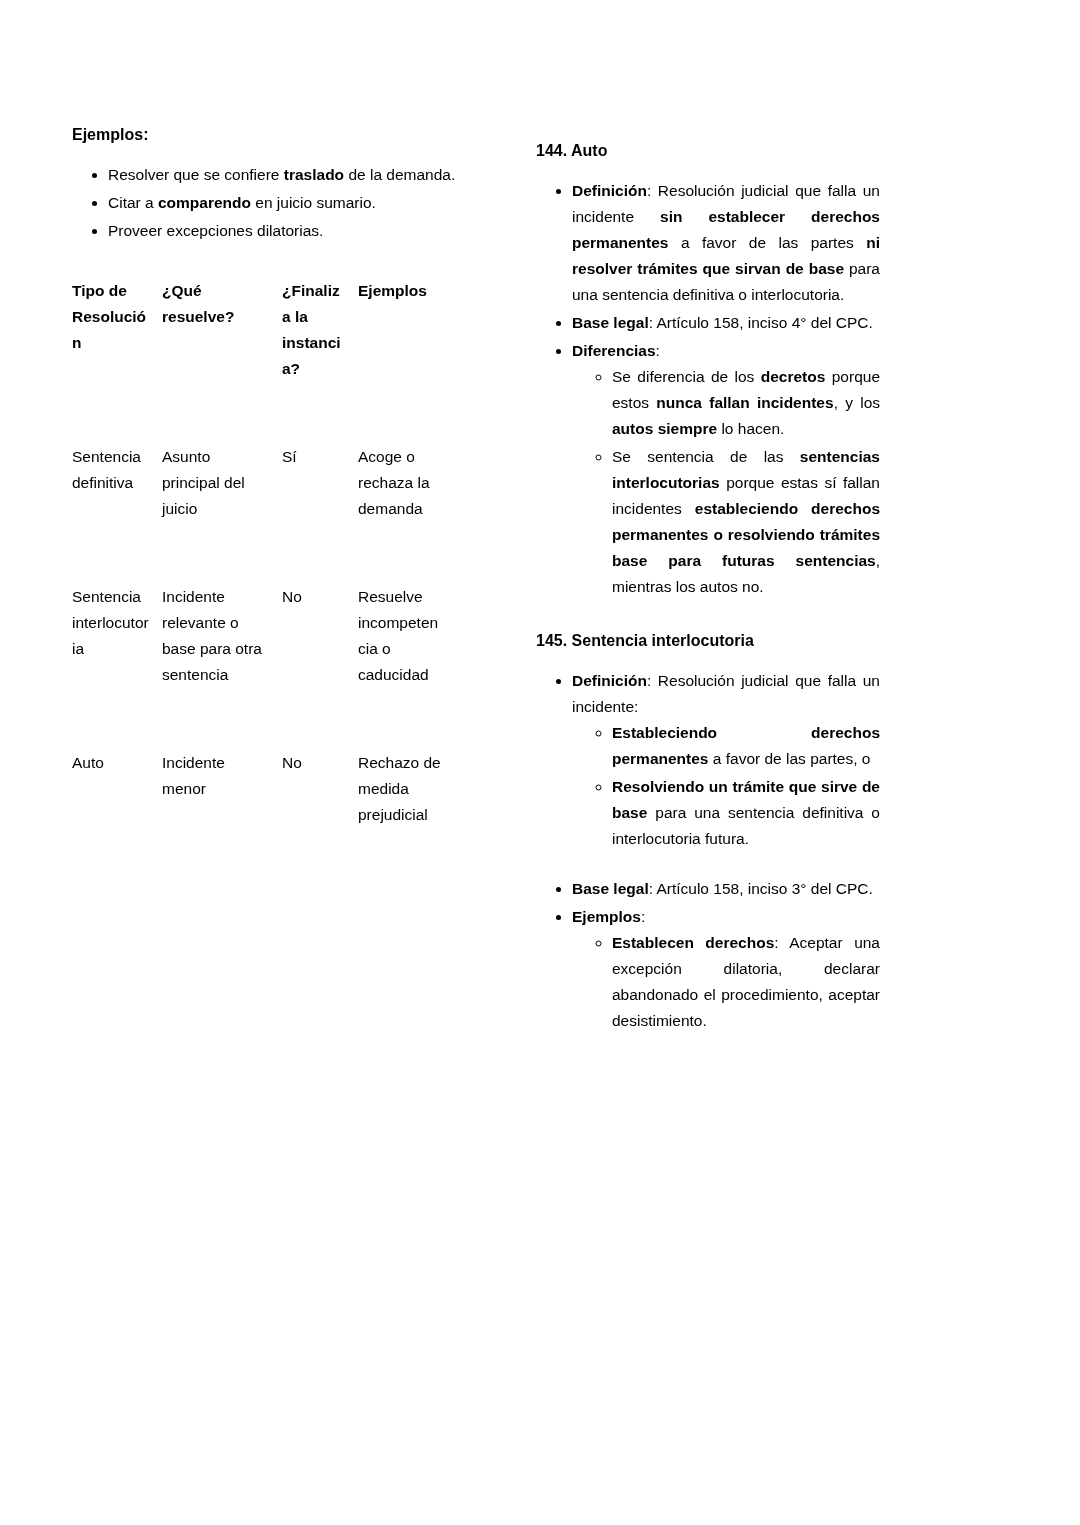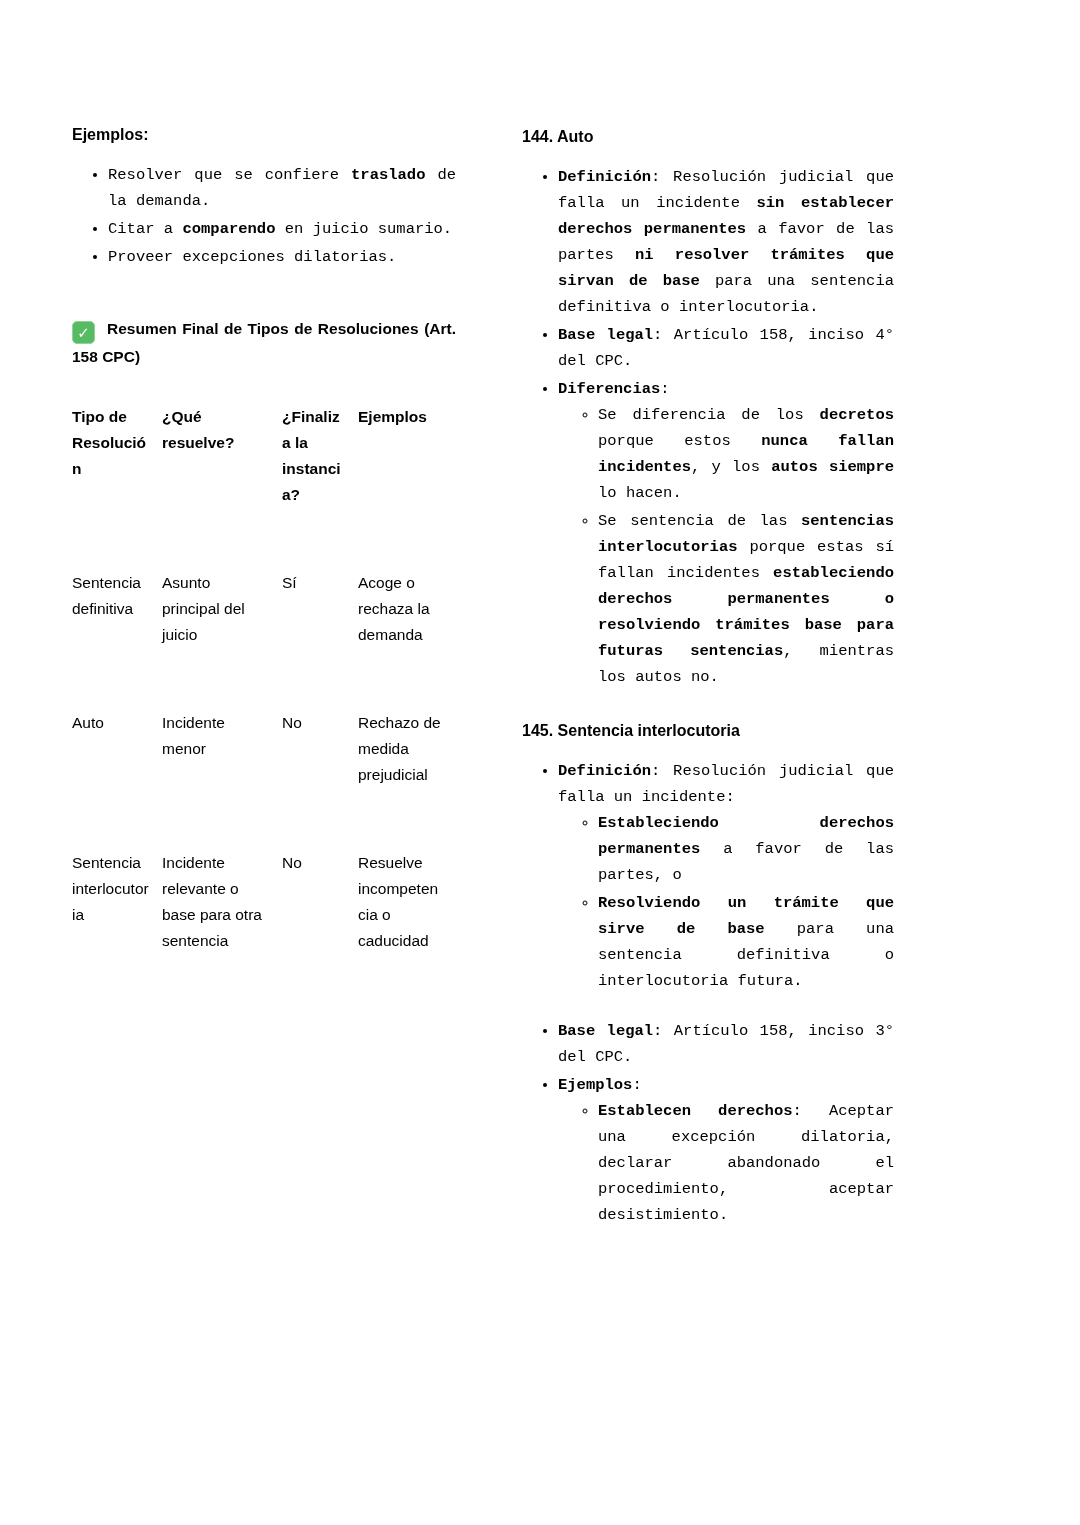--- a/index.html
+++ b/index.html
@@ -7,21 +7,21 @@
     width:1080px;height:1525px;background:#ffffff;color:#000;
     font-family:"Liberation Sans","DejaVu Sans",sans-serif;
     font-size:15.5px;line-height:26px;overflow:hidden;
   }
   .page{display:flex;padding:122px 128px 0 72px;gap:64px;}
   .col-left{width:384px;flex:0 0 384px;}
   .col-right{width:376px;flex:0 0 376px;}
   h3{font-size:16px;line-height:26px;margin:0 0 14px 0;font-weight:700;}
   .b{font-weight:700;}
   ul{margin:0;padding:0 0 0 36px;}
-  ul.l1{list-style-type:disc;font-family:Liberation Mono, monospace;}
+  ul.l1{list-style-type:disc;}
   ul.l2{list-style-type:circle;padding-left:40px;margin-top:0;}
   li{text-align:justify;margin:0 0 2px 0;}
   .mt26{margin-top:24px;}
   .resumen{margin-top:46px;text-align:justify;font-weight:700;}
   .check{
     display:inline-block;width:21px;height:21px;background:#57bb63;border:1px solid #8fd39a;
     border-radius:5px;color:#fff;text-align:center;line-height:21px;font-size:15px;
     margin-right:12px;vertical-align:-4px;font-weight:700;
   }
   table.doc-table{
@@ -31,41 +31,38 @@
   table.doc-table col.c2{width:120px;}
   table.doc-table col.c3{width:76px;}
   table.doc-table col.c4{width:98px;}
   table.doc-table th,table.doc-table td{
     vertical-align:top;text-align:left;font-weight:400;padding:0 12px 62px 0;
     overflow-wrap:break-word;word-wrap:break-word;word-break:break-word;
   }
   table.doc-table th{font-weight:700;}
   table.doc-table td.rowhead{font-weight:400;}
   table.doc-table tr:last-child td{padding-bottom:0;}
-  .section{margin:2px;}
+  .section{margin:16px;}
   .section + .section{margin-top:28px;}
   .top-list{margin-bottom:0;}
 </style>
 </head>
 <body>
 
 <div class="page">
 
   <div class="col-left">
     <h3>Ejemplos:</h3>
 
     <ul class="l1 top-list">
       <li><span><span>Resolver que se confiere </span><span class="b">traslado</span><span> de la demanda.</span></span></li>
       <li><span><span>Citar a </span><span class="b">comparendo</span><span> en juicio sumario.</span></span></li>
       <li><span><span>Proveer excepciones dilatorias.</span></span></li>
     </ul>
 
-    <div class="resumen">
-      <span class="check">✓</span><span>Resumen Final de Tipos de Resoluciones (Art. 158 CPC)</span>
-    </div>
 
     <table class="doc-table">
       <colgroup>
           <col class="c1">
           <col class="c2">
           <col class="c3">
           <col class="c4">
         </colgroup>
       <tbody>
           <tr>
@@ -74,30 +71,30 @@
         <th>¿Finaliza la instancia?</th>
         <th>Ejemplos</th>
       </tr>
       <tr>
         <td class="rowhead">Sentencia definitiva</td>
         <td>Asunto principal del juicio</td>
         <td>Sí</td>
         <td>Acoge o rechaza la demanda</td>
       </tr>
       <tr>
+        <td class="rowhead">Sentencia interlocutoria</td>
+        <td>Incidente relevante o base para otra sentencia</td>
+        <td>No</td>
+        <td>Resuelve incompetencia o caducidad</td>
+      </tr>
+      <tr>
         <td class="rowhead">Auto</td>
         <td>Incidente menor</td>
         <td>No</td>
         <td>Rechazo de medida prejudicial</td>
-      </tr>
-      <tr>
-        <td class="rowhead">Sentencia interlocutoria</td>
-        <td>Incidente relevante o base para otra sentencia</td>
-        <td>No</td>
-        <td>Resuelve incompetencia o caducidad</td>
       </tr>
     </tbody>
       </table>
   </div>
 
   <div class="col-right">
 
     <div class="section">
       <h3>144. Auto</h3>
       <ul class="l1">

